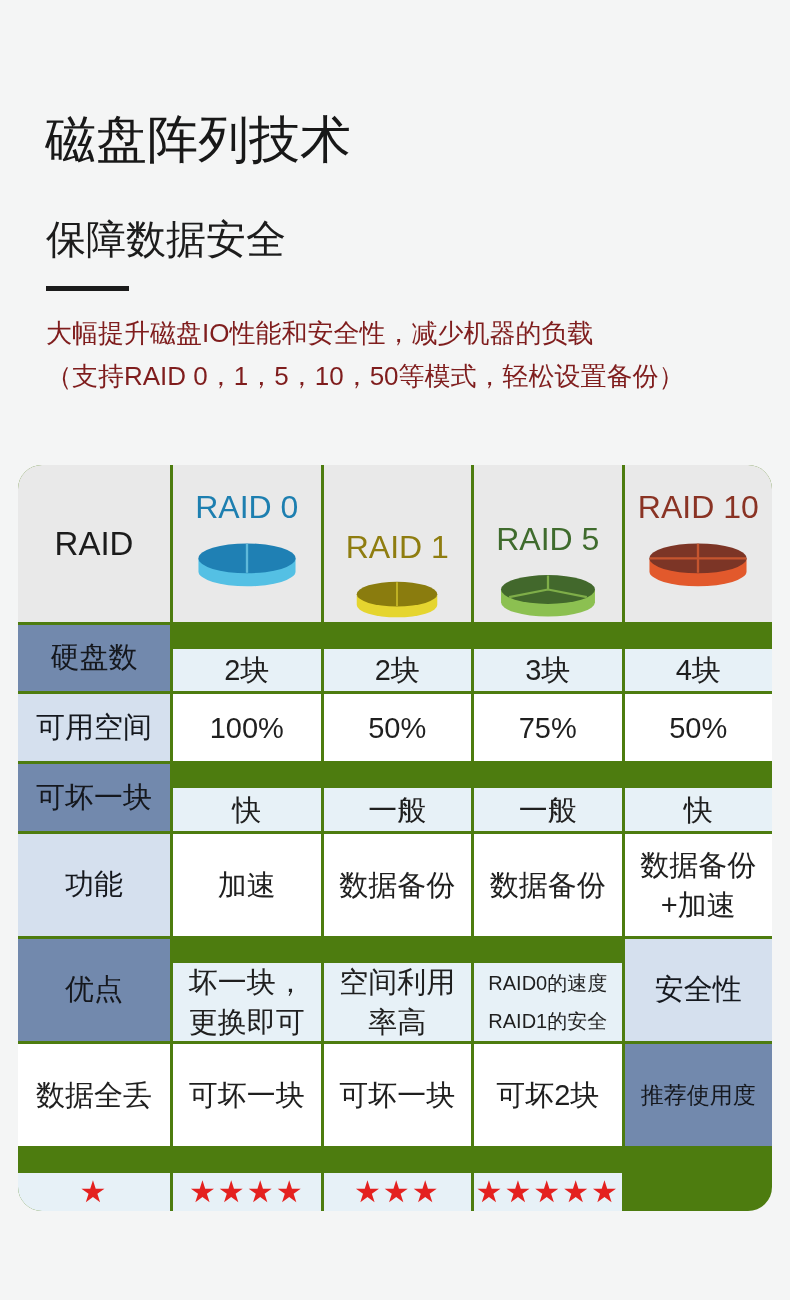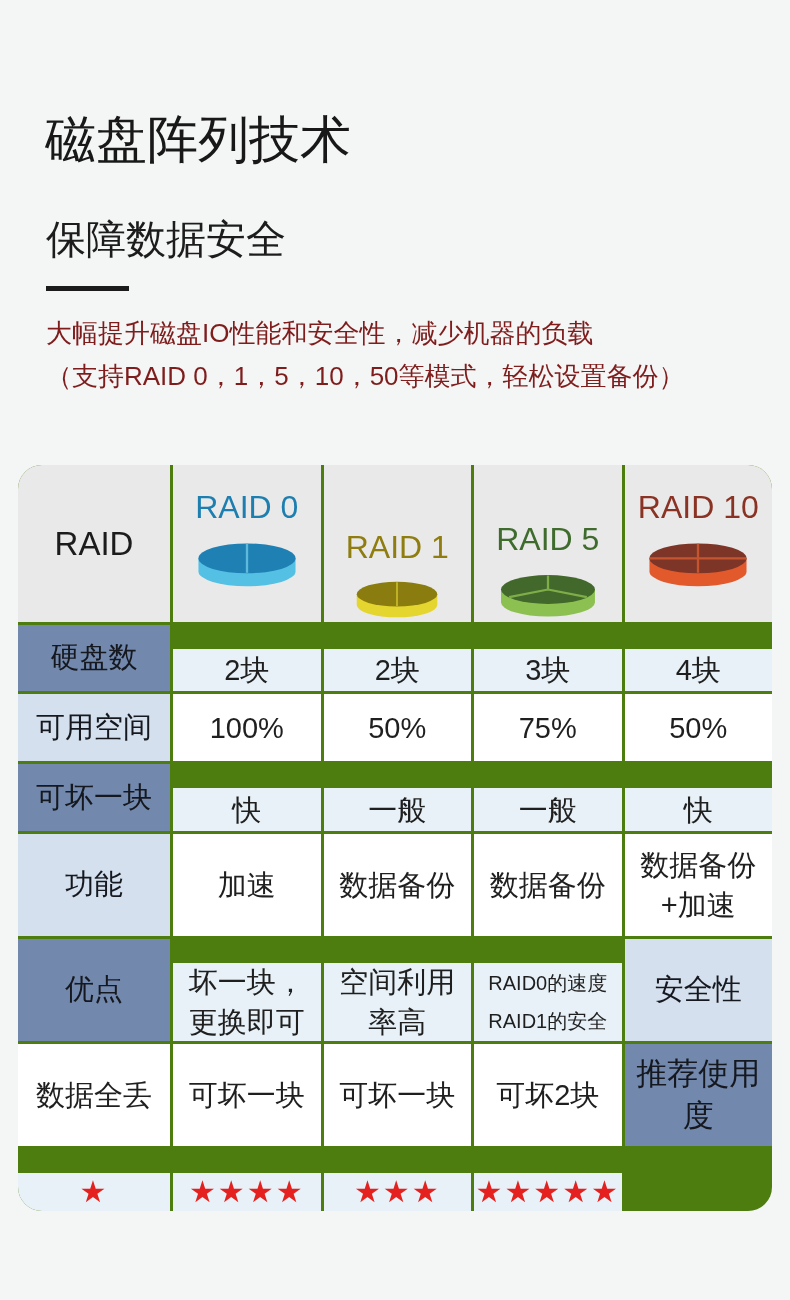--- a/index.html
+++ b/index.html
@@ -49,21 +49,21 @@
     text-align:center;
   }
   .header-cell{background:#e9e9e9;justify-content:flex-start;padding-top:24px;}
   .corner-cell{background:#e9e9e9;font-size:33px;line-height:46px;color:#1c1c1c;justify-content:center;padding-top:0;}
   .raid-name{font-size:32px;font-weight:500;margin-bottom:8px;white-space:nowrap;}
   .disk{width:112px;height:58px;}
 
   .label-dark{background:#7289ad;}
   .label-light{background:#d5e0ee;}
   .label-cell{font-size:29px;color:#15181e;}
-  .label-small{font-size:31px;}
+  .label-small{font-size:23px;}
   .data-blue{background:#e7f1f7;margin-top:24px;}
   .data-white{background:#ffffff;}
   .data-cell{font-size:29px;line-height:40px;color:#1f1f1f;}
   .cell-compact{font-size:20px;line-height:38px;}
   .star-cell{font-size:30px;letter-spacing:2px;line-height:1;}
 </style>
 </head>
 <body style="background: rgb(244, 245, 245);">
 
 <div class="canvas">

